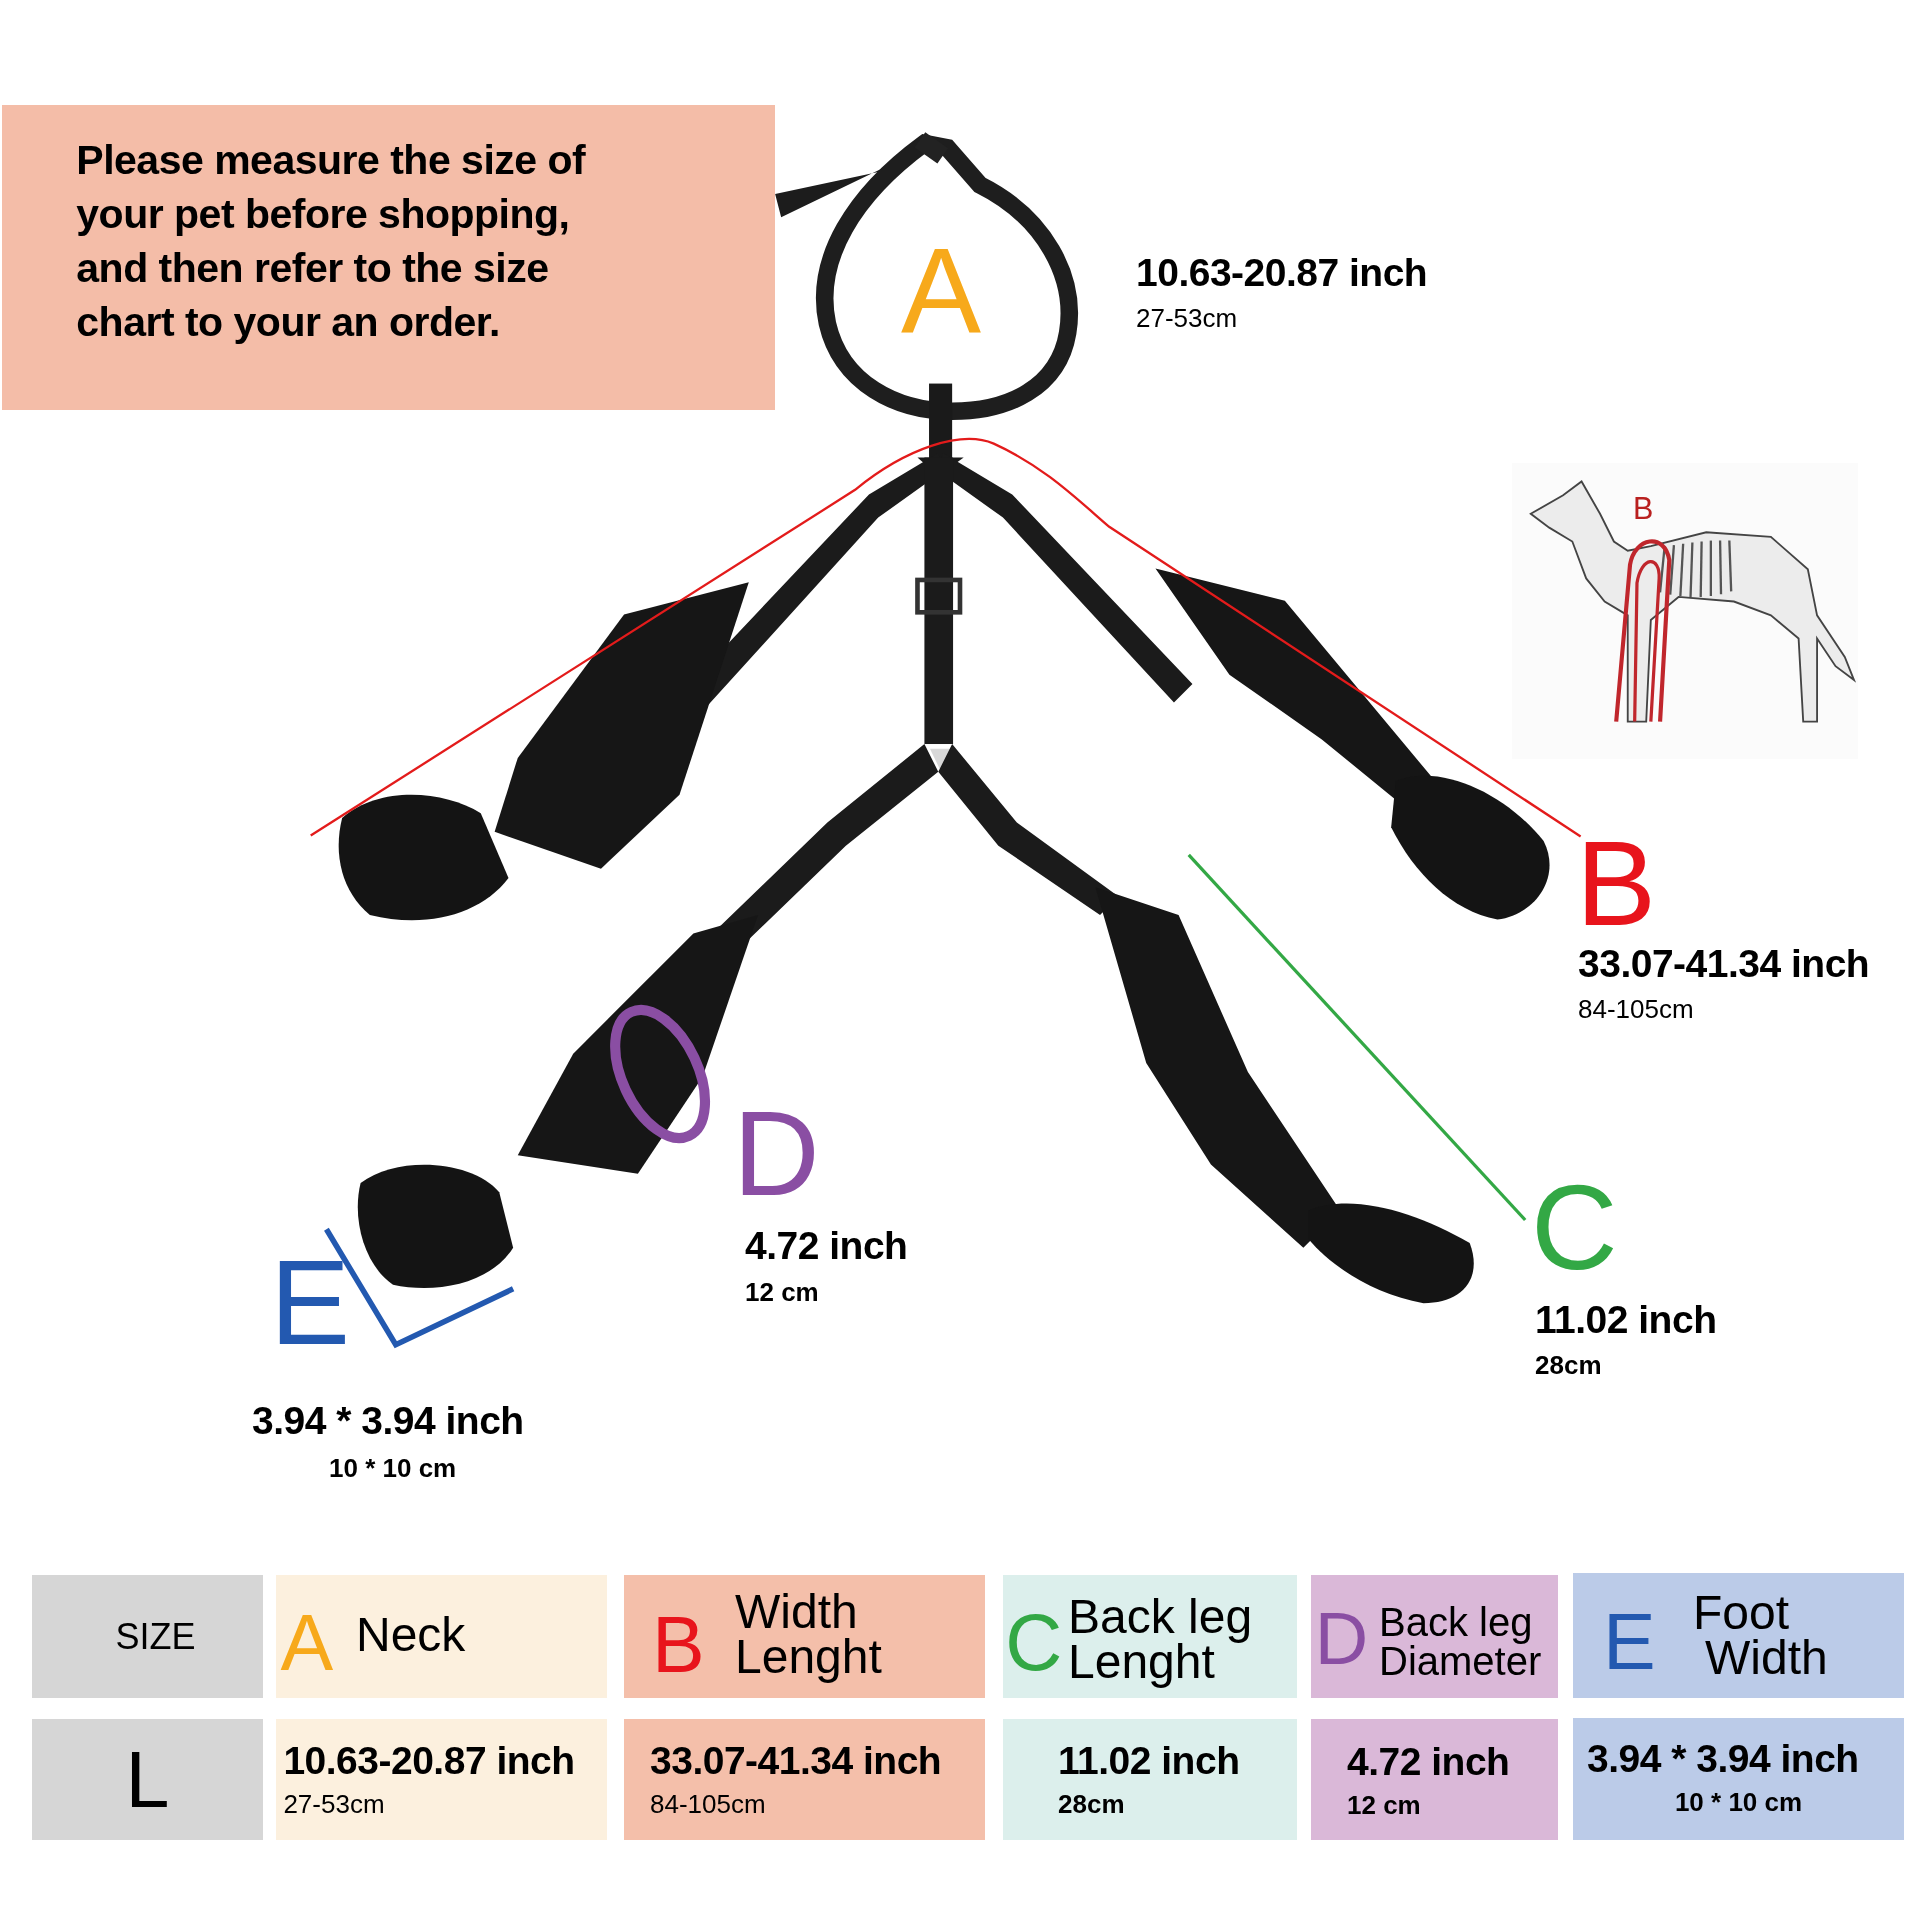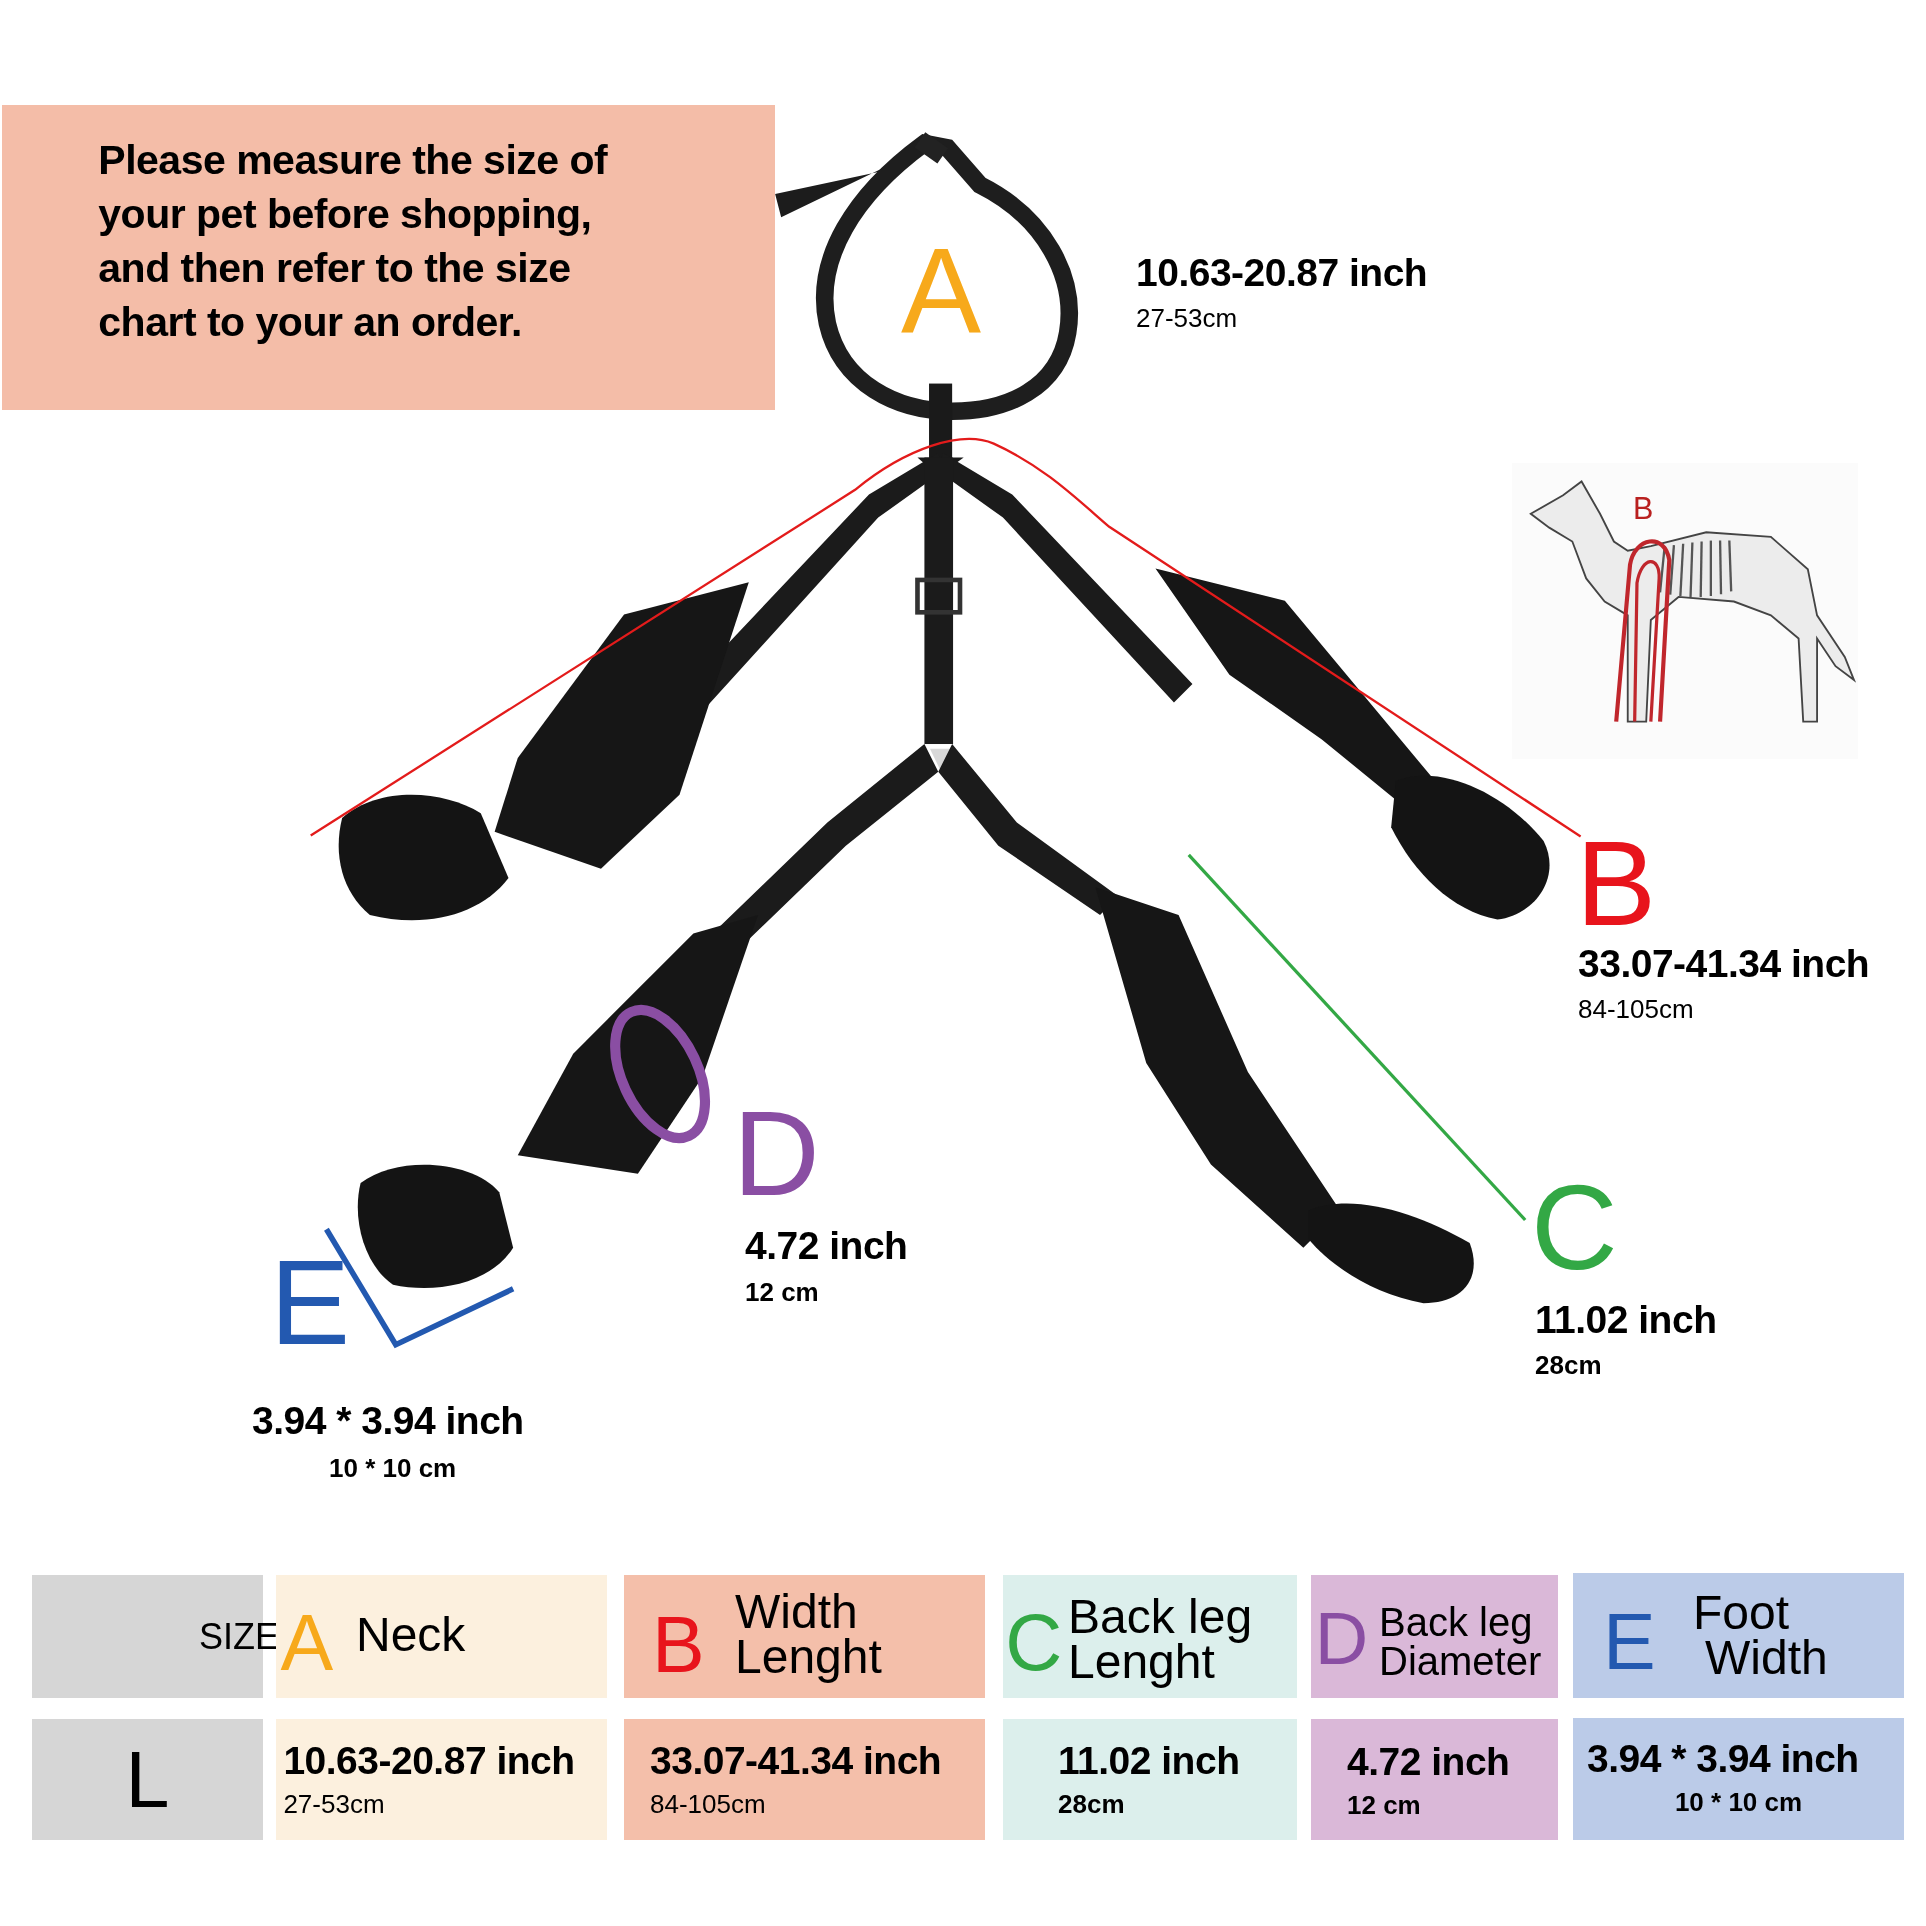--- a/index.html
+++ b/index.html
@@ -1,21 +1,21 @@
 <!DOCTYPE html>
 <html style="font-size:7.4px"><head>
 <meta charset="utf-8">
 <style>
   html, body { margin:0; padding:0; background:#ffffff; }
   body { width:1926px; height:1926px; position:relative; overflow:hidden;
          font-family:"Liberation Sans", "DejaVu Sans", sans-serif; color:#000; }
   .abs { position:absolute; }
 
   
-  .notice { left:2.3px; top:105px; width:773px; height:305px; background:#f4bda8; box-sizing:border-box; padding:28px 0 0 96px; }
+  .notice { left:2.3px; top:105px; width:773px; height:305px; background:#f4bda8; box-sizing:border-box; padding:28px 0 0 74px; }
   .notice .line { font-weight:bold; font-size:41px; line-height:54px; letter-spacing:-0.5px; }
   .notice .note { font-size:39px; line-height:54px; }
 
   
   .big-letter { font-size:120px; line-height:1; font-weight:normal; }
   .meas-main { font-weight:bold; font-size:39px; line-height:1; letter-spacing:-0.5px; white-space:nowrap; }
   .meas-sub { font-size:26px; line-height:1; white-space:nowrap; }
   .meas-sub.bold { font-weight:bold; }
 
   
@@ -122,21 +122,21 @@
 <div class="abs meas-main" style="left:1535px;top:1300px;">11.02 inch</div>
 <div class="abs meas-sub bold" style="left:1535px;top:1352px;">28cm</div>
 
 <div class="abs big-letter" style="left:270px;top:1242px;color:#2359b0;">E</div>
 <div class="abs meas-main" style="left:252px;top:1401px;">3.94 * 3.94  inch</div>
 <div class="abs meas-sub bold" style="left:329px;top:1455px;">10 * 10 cm</div>
 
 <div>
 
   <div class="cell" style="left:32px;top:1575px;width:231px;height:123px;background:#d6d6d6;">
-    <div class="abs" style="left:16px;width:100%;top:44px;text-align:right;font-size:36px;line-height:1;">SIZE</div>
+    <div class="abs" style="left:8px;width:100%;top:44px;text-align:center;font-size:36px;line-height:1;">SIZE</div>
   </div>
 
   <div class="cell" style="left:276px;top:1575px;width:331px;height:123px;background:#fcf0de;">
     <div class="hdr-letter" style="left:4.6px;top:28px;color:#f7a91b;">A</div>
     <div class="hdr-label" style="left:80px;top:37px;">Neck</div>
   </div>
 
   <div class="cell" style="left:624px;top:1575px;width:361px;height:123px;background:#f4bfaa;">
     <div class="hdr-letter" style="left:28px;top:30px;color:#e8141c;">B</div>
     <div class="hdr-label" style="left:111px;top:14px;">Width</div>

